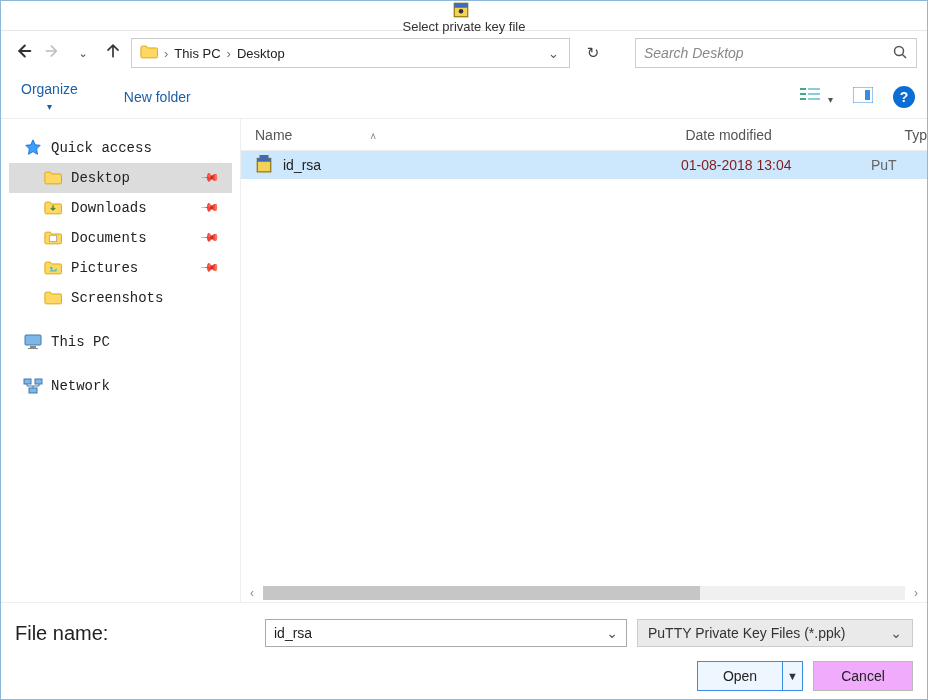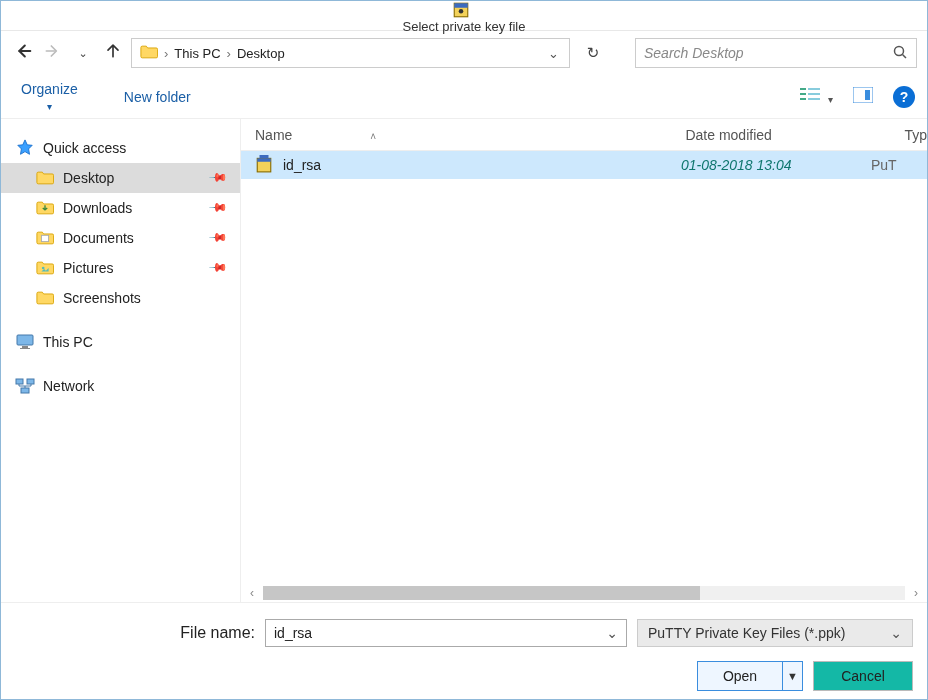--- a/index.html
+++ b/index.html
@@ -110,21 +110,21 @@
     display: flex;
     height: 484px;
     border-bottom: 1px solid #eee;
   }
   .sidebar {
     width: 240px;
     border-right: 1px solid #eee;
     padding: 10px 0;
     overflow: hidden;
   }
-  .side-group { margin: 4px 0 14px; }
+  .side-group { margin: 4px 8px 14px; font-family: Liberation Mono, monospace; }
   .side-item {
     display: flex; align-items: center;
     height: 30px;
     padding-left: 14px;
     cursor: pointer;
   }
   .side-item.indent { padding-left: 34px; }
   .side-item.selected { background: #dcdcdc; }
   .side-item .ico {
     width: 20px; height: 20px; margin-right: 8px; flex-shrink: 0;
@@ -151,21 +151,21 @@
 
   .rows { flex: 1; overflow: hidden; }
   .row {
     display: flex; align-items: center;
     height: 28px;
     font-size: 14px;
   }
   .row.selected { background: #cde8fd; }
   .row .fico { width: 20px; height: 20px; margin: 0 8px 0 14px; flex-shrink: 0; }
   .row .r-name { width: 398px; overflow: hidden; white-space: nowrap; }
-  .row .r-date { width: 190px; color: #0f766e; font-style: italic; }
+  .row .r-date { width: 190px; color: #7f1d1d; }
   .row .r-type { flex: 1; color: #666; overflow: hidden; white-space: nowrap; }
 
   .hscroll {
     height: 18px;
     display: flex; align-items: center;
     padding: 0 4px;
     color: #888;
   }
   .hscroll .track {
     flex: 1; height: 14px;
@@ -179,40 +179,40 @@
   }
   .hscroll .arr { cursor: pointer; width: 14px; text-align: center; font-size: 12px; }
 
   .footer {
     padding: 16px 14px 12px;
   }
   .fnrow {
     display: flex; align-items: center; gap: 10px;
     margin-bottom: 14px;
   }
-  .fnlabel { width: 240px; text-align: right; font-size: 16px; }
+  .fnlabel { width: 240px; font-size: 20px; }
   .fninput {
     flex: 1; height: 28px;
     border: 1px solid #aaa;
     display: flex; align-items: center;
     padding: 0 8px; font-size: 14px;
   }
   .fninput .dd { margin-left: auto; color: #555; cursor: pointer; }
   .filter {
     width: 276px; height: 28px;
     background: #eaeaea; border: 1px solid #ccc;
     display: flex; align-items: center;
     padding: 0 10px; font-size: 14px; color: #333;
   }
   .filter .dd { margin-left: auto; color: #555; }
   .btnrow { display: flex; justify-content: flex-end; gap: 10px; }
   .winbtn {
     min-width: 100px; height: 30px;
     border: 1px solid #bbb;
-    background: #14b8a6;
+    background: #f0abfc;
     font-size: 14px; color: #222;
     cursor: pointer;
     display: inline-flex; align-items: center; justify-content: center;
     padding: 0 10px;
   }
   .winbtn.primary { border-color: #3a8dde; background: #eef6ff; }
   .split {
     display: inline-flex;
   }
   .split .dd {

